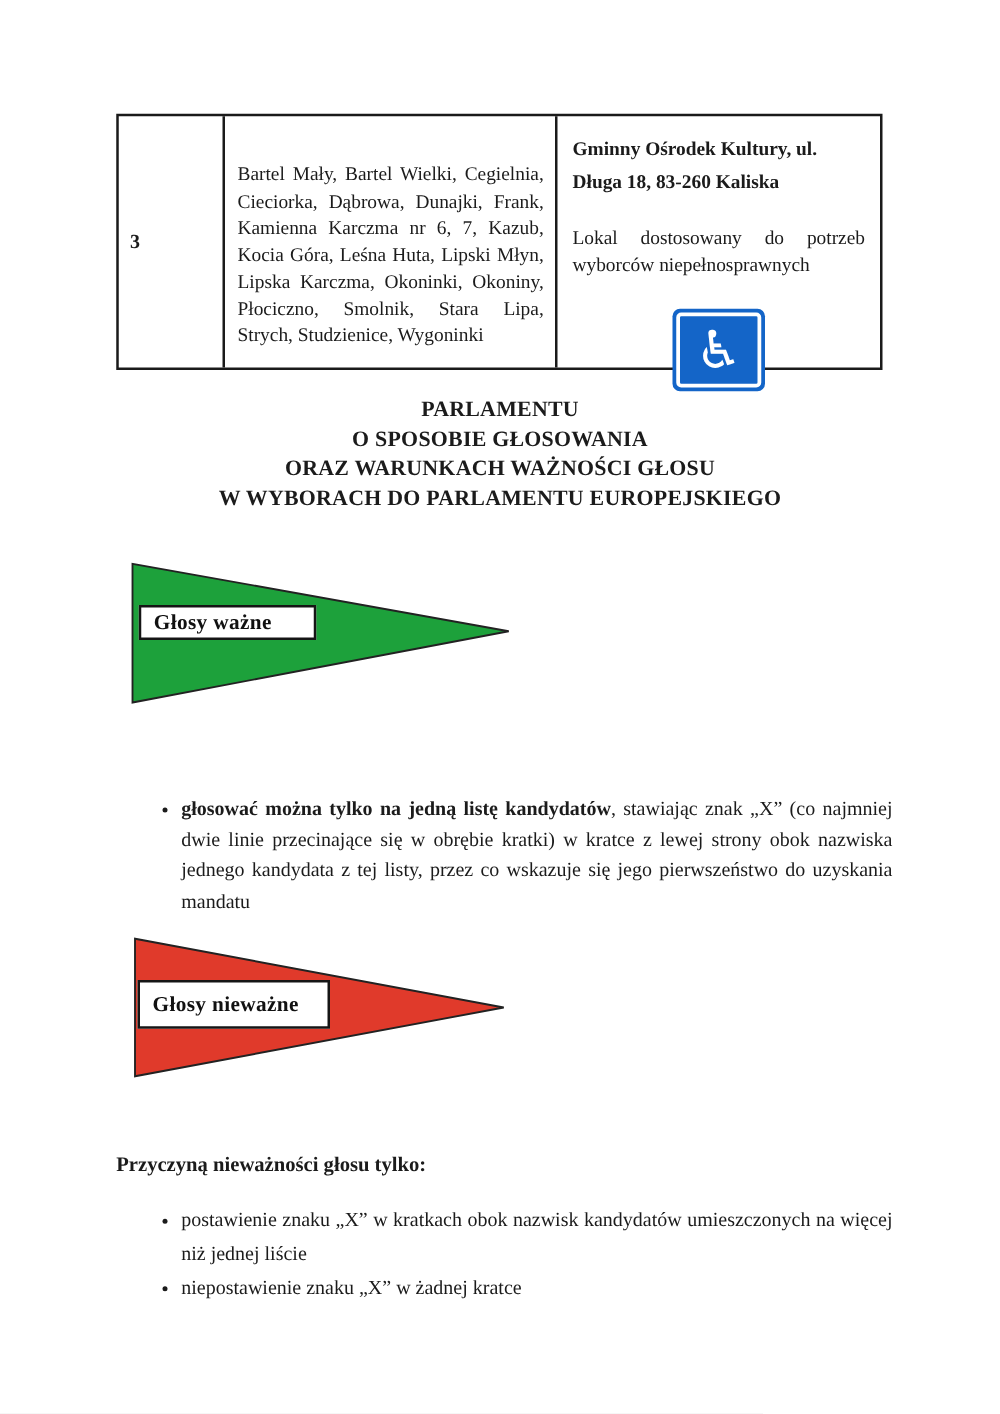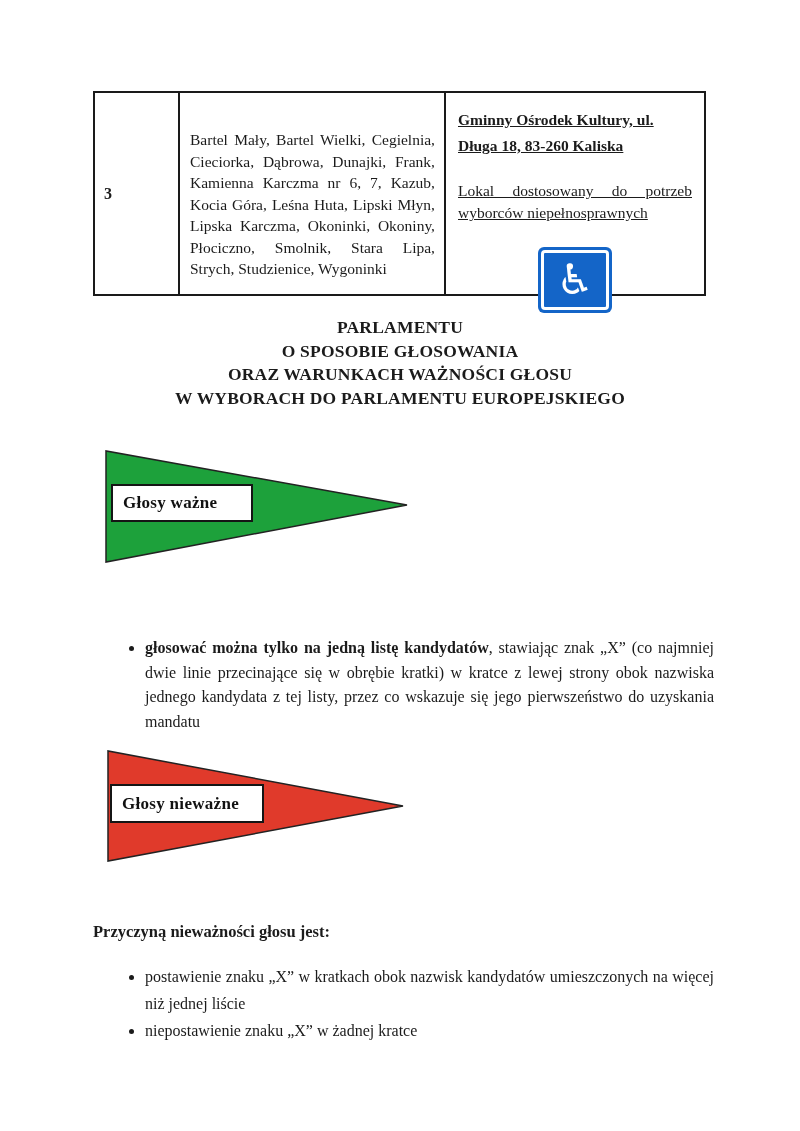--- a/index.html
+++ b/index.html
@@ -32,21 +32,20 @@
     width:266px;
     border-right:2px solid #1a1a1a;
     padding:36px 9px 0 10px;
     font-size:15.5px;line-height:21.5px;
     text-align:justify;
   }
   .cell-venue{
     flex:1;
     padding:14px 12px 0 12px;
     font-size:15.5px;
-    text-decoration:underline;
   }
   .venue-name{font-weight:bold;line-height:26px;margin:0 0 21px 0;}
   .venue-note{line-height:22px;text-align:justify;margin:0 0 23px 0;}
   .access-sign{
     position:relative;
     width:74px;height:66px;
     margin:0 auto;
     border-radius:6px;
   }
   .access-sign-inner{
@@ -75,21 +74,21 @@
     background:#ffffff;
     border:2px solid #151515;
     box-sizing:border-box;
     display:flex;align-items:center;
     padding-left:10px;
     font-weight:bold;font-size:17px;
     letter-spacing:0.3px;
     color:#111;
   }
   .pennant-valid{left:104px;top:449px;width:306px;height:116px;}
-  .pennant-valid .pennant-label{left:7px;top:35px;width:142px;height:38px;text-align:right;}
+  .pennant-valid .pennant-label{left:7px;top:35px;width:142px;height:28px;text-align:right;}
   .pennant-invalid{left:106px;top:749px;width:300px;height:115px;}
   .pennant-invalid .pennant-label{left:4px;top:35px;width:154px;height:39px;}
   
   .howto-block{
     position:absolute;left:93px;top:636px;width:621px;
   }
   .doc-list{margin:0;padding:0 0 0 52px;list-style:disc;}
   .doc-list li{
     text-align:justify;
     font-size:16px;line-height:24.5px;
@@ -151,21 +150,21 @@
 
   <div class="pennant pennant-invalid">
     <svg width="300" height="115" viewBox="0 0 300 115">
       <polygon points="2,2 2,112 297,57" stroke="#222222" stroke-width="1.5" fill="#E03A2B"></polygon>
     </svg>
     <div class="pennant-label">
       <span>Głosy nieważne</span>
     </div>
   </div>
 
-  <div class="reasons-heading">Przyczyną nieważności głosu jest:</div>
+  <div class="reasons-heading">Przyczyną nieważności głosu tylko:</div>
   <div class="reasons-block">
     <ul class="doc-list">
       <li><span>postawienie znaku „X” w kratkach obok nazwisk kandydatów umieszczonych na więcej niż jednej liście</span></li>
       <li><span>niepostawienie znaku „X” w żadnej kratce</span></li>
     </ul>
   </div>
 
 </div>
 
 </body></html>

